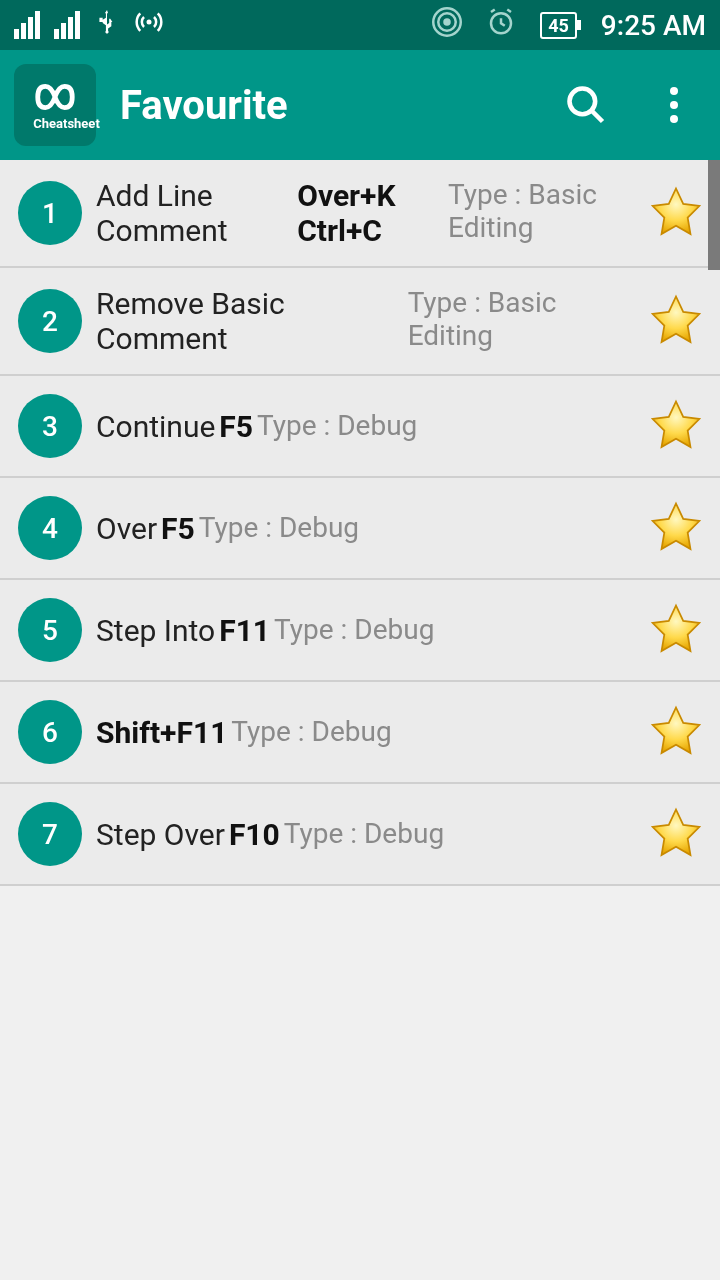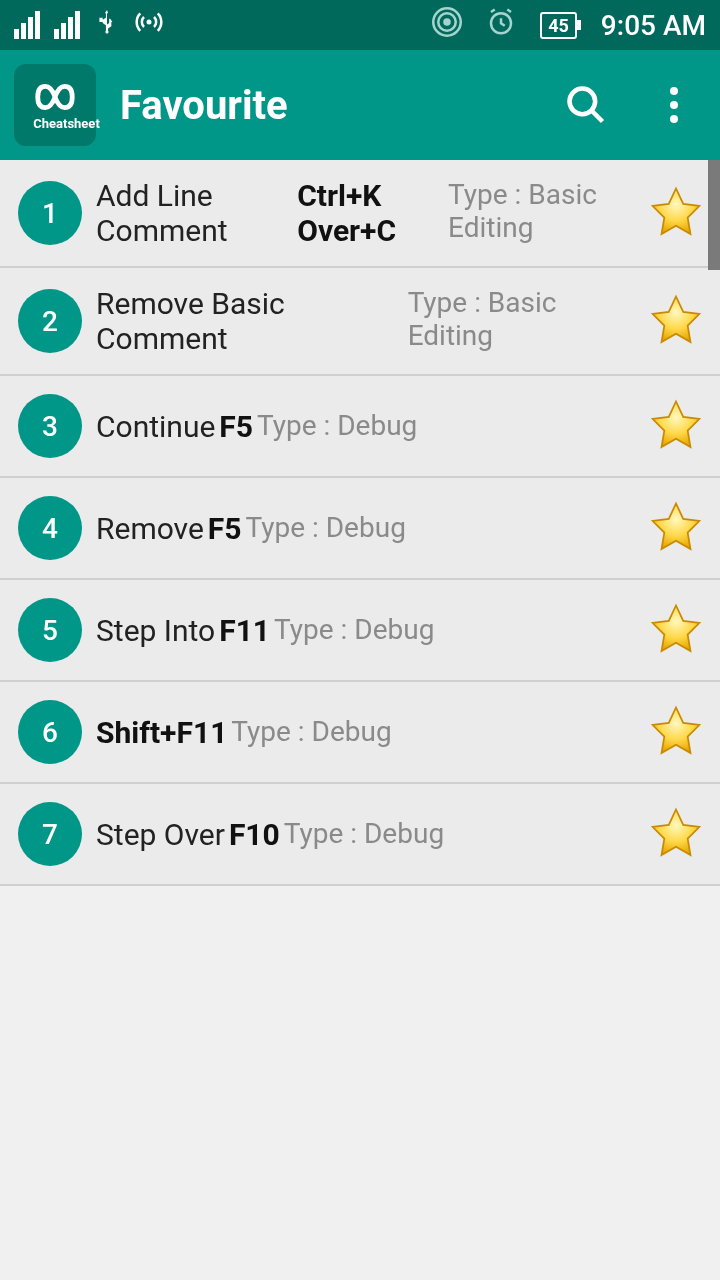--- a/index.html
+++ b/index.html
@@ -167,21 +167,21 @@
           <circle cx="12" cy="12" r="11"></circle>
         </svg>
     </span>
     <span>
       <svg viewBox="0 0 24 24" width="30" height="30" fill="none" stroke="#a4d4cd" stroke-width="2">
           <circle cx="12" cy="13" r="8"></circle>
           <path d="M12 9v4l3 2M4 4l3-2M20 4l-3-2"></path>
         </svg>
     </span>
     <span class="battery">45</span>
-    <span class="time">9:05 AM</span>
+    <span class="time">9:25 AM</span>
   </div>
 </div>
 
 <div class="app-bar">
   <div class="app-icon">
     <svg viewBox="0 0 48 34">
       <path d="M6 17 Q6 6 14 6 Q20 6 24 17 Q28 28 34 28 Q42 28 42 17 Q42 6 34 6 Q28 6 24 17 Q20 28 14 28 Q6 28 6 17 Z" fill="none" stroke="#fff" stroke-width="5"></path>
     </svg>
     <div class="app-icon-label">Cheatsheet</div>
   </div>
@@ -199,21 +199,21 @@
         <span></span>
       </div>
   </div>
 </div>
 
 <div class="list" id="list">
     <div class="row">
     <div class="num-circle">1</div>
     <div class="row-content">
       <div class="row-title">Add Line Comment</div>
-      <div class="row-shortcut">Ctrl+K Over+C</div>
+      <div class="row-shortcut">Over+K Ctrl+C</div>
       <div class="row-type">Type : Basic Editing</div>
     </div>
     <div class="star"><svg viewBox="0 0 48 48">
           <defs>
             <radialGradient id="g" cx="50%" cy="35%" r="65%">
               <stop offset="0%" stop-color="#fff8c0"></stop>
               <stop offset="55%" stop-color="#ffd94a"></stop>
               <stop offset="100%" stop-color="#e6a500"></stop>
             </radialGradient>
           </defs>
@@ -251,21 +251,21 @@
               <stop offset="55%" stop-color="#ffd94a"></stop>
               <stop offset="100%" stop-color="#e6a500"></stop>
             </radialGradient>
           </defs>
           <path d="M24 3l6.2 13.2L44 18l-10 10 2.4 14L24 35l-12.4 7L14 28 4 18l13.8-1.8z" fill="url(#g)" stroke="#c98a00" stroke-width="1.5"></path>
         </svg></div>
   </div>
     <div class="row">
     <div class="num-circle">4</div>
     <div class="row-content">
-      <div class="row-title">Remove</div>
+      <div class="row-title">Over</div>
       <div class="row-shortcut">F5</div>
       <div class="row-type">Type : Debug</div>
     </div>
     <div class="star"><svg viewBox="0 0 48 48">
           <defs>
             <radialGradient id="g" cx="50%" cy="35%" r="65%">
               <stop offset="0%" stop-color="#fff8c0"></stop>
               <stop offset="55%" stop-color="#ffd94a"></stop>
               <stop offset="100%" stop-color="#e6a500"></stop>
             </radialGradient>

